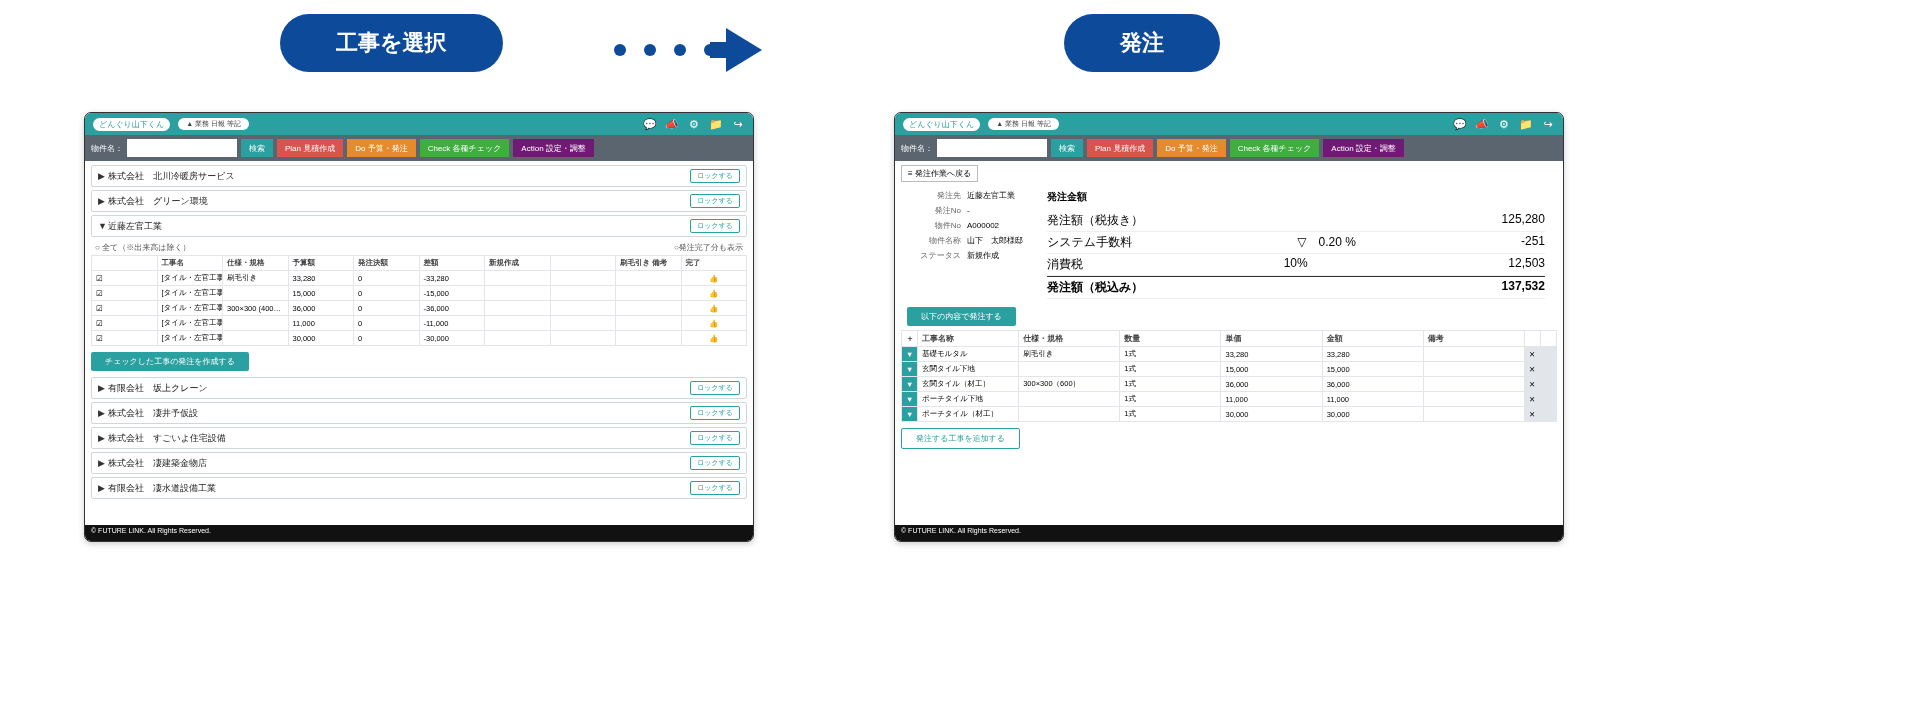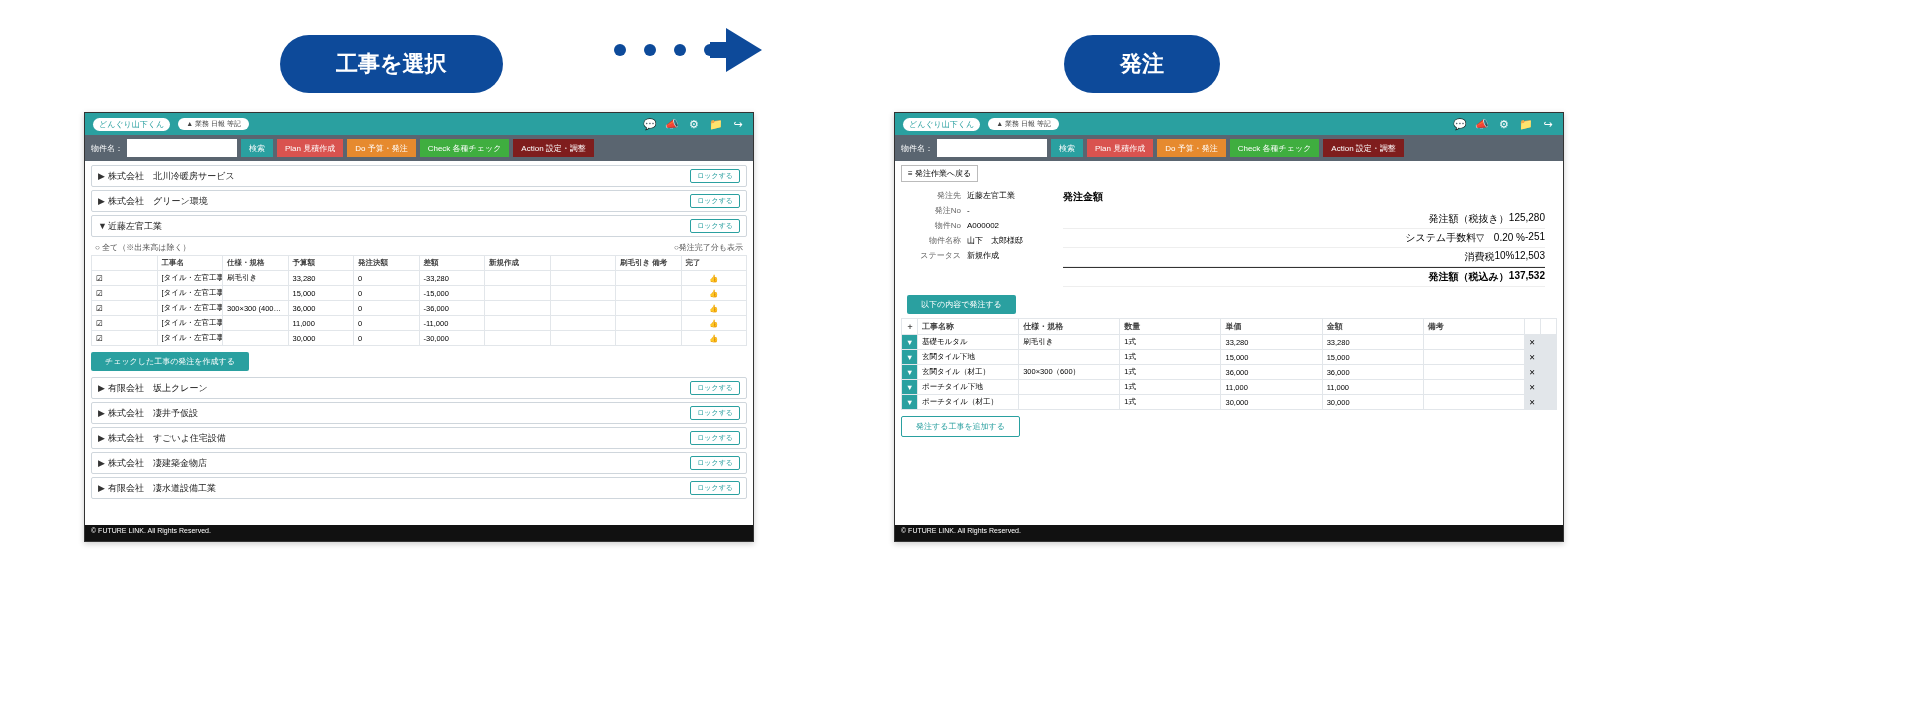--- a/index.html
+++ b/index.html
@@ -1,47 +1,47 @@
 <!DOCTYPE html>
 <html><head>
 <meta charset="utf-8">
 <style>
 *{box-sizing:border-box;margin:0;padding:0;font-family:"Hiragino Sans","Meiryo",sans-serif}
 body{background:#fff;width:1920px;height:720px;position:relative}
 .stage{position:relative;width:100%;height:100%}
 
 
-.pill{position:absolute;top:35px;background:#0d4a9a;color:#fff;font-size:22px;font-weight:600;padding:14px 56px;border-radius:40px}
+.pill{position:absolute;top:14px;background:#0d4a9a;color:#fff;font-size:22px;font-weight:600;padding:14px 56px;border-radius:40px}
 .pill-left{left:280px}
 .pill-right{left:1064px}
 .dots{position:absolute;top:44px;left:614px;display:flex;align-items:center;gap:18px}
 .dots span{width:12px;height:12px;border-radius:50%;background:#0d4a9a;display:inline-block}
 .arrow{position:absolute;top:28px;left:726px;width:0;height:0;border-top:22px solid transparent;border-bottom:22px solid transparent;border-left:36px solid #0d4a9a}
 .arrow::before{content:"";position:absolute;left:-52px;top:-8px;width:24px;height:16px;background:#0d4a9a}
 
 
-.win{position:absolute;top:112px;width:670px;height:430px;border:1px solid #333;border-radius:0;overflow:hidden;background:#fff;font-size:9px;box-shadow:0 2px 6px rgba(0,0,0,.2)}
+.win{position:absolute;top:112px;width:670px;height:430px;border:1px solid #333;border-radius:7px;overflow:hidden;background:#fff;font-size:9px;box-shadow:0 2px 6px rgba(0,0,0,.2)}
 .win-left{left:84px}
 .win-right{left:894px}
 
 .topbar{background:#2aa0a0;height:22px;display:flex;align-items:center;padding:0 8px;color:#fff;gap:8px}
 .topbar .logo{background:#fff;color:#2aa0a0;border-radius:8px;padding:1px 6px;font-size:8px}
 .topbar .badge{background:#fff;color:#444;border-radius:8px;padding:1px 8px;font-size:7px}
 .topbar .spacer{flex:1}
 .topbar .ico{width:14px;text-align:center;font-size:11px}
 
 .searchbar{background:#5a6570;height:26px;display:flex;align-items:center;padding:0 6px;gap:4px}
 .searchbar .lbl{color:#fff;font-size:8px;min-width:32px}
 .searchbar input{height:18px;width:110px;border:none;padding:0 4px;font-size:8px}
 .searchbar .sbtn{background:#2aa0a0;color:#fff;border:none;height:18px;padding:0 8px;font-size:8px}
 .navbtn{color:#fff;height:18px;padding:8px 8px;font-size:8px;display:flex;align-items:center;border:none}
 .nb-plan{background:#d9534f}
 .nb-do{background:#e68a2e}
 .nb-check{background:#3fae3f}
-.nb-action{background:#7f1d1d}
+.nb-action{background:#701a75}
 
 .body{background:#fff;height:calc(100% - 64px);overflow:hidden;padding:4px 6px}
 .footer{position:absolute;bottom:0;left:0;right:0;height:16px;background:#111;color:#fff;font-size:7px;padding:2px 6px}
 
 
 .cmp{border:1px solid #cfd6dc;border-radius:2px;margin-bottom:3px;display:flex;align-items:center;padding:3px 6px}
 .cmp .tri{width:10px;color:#333}
 .cmp .nm{flex:1;font-size:9px;color:#222}
 .lockbtn{border:1px solid #2aa0a0;color:#2aa0a0;background:#fff;font-size:7px;padding:1px 6px;border-radius:2px}
 
@@ -50,27 +50,27 @@
 table.grid{width:100%;border-collapse:collapse;font-size:7.5px;table-layout:fixed}
 table.grid th,table.grid td{border:1px solid #e2e6ea;padding:2px 4px;text-align:left;white-space:nowrap;overflow:hidden}
 table.grid th{background:#fff;font-weight:600;color:#444}
 .num{text-align:right}
 .centerbtn{display:flex;margin:6px 0}
 .tealbtn{background:#2aa0a0;color:#fff;border:none;font-size:8px;padding:4px 14px;border-radius:2px}
 .whitepill{border:1px solid #2aa0a0;color:#2aa0a0;background:#fff;font-size:8px;padding:4px 14px;border-radius:2px}
 
 
 .backbtn{border:1px solid #bbb;font-size:8px;padding:2px 6px;background:#fff}
-.detail{display:flex;gap:40px;padding:8px 12px;font-size:8px}
+.detail{display:flex;gap:24px;padding:8px 12px;font-size:8px}
 .detail .left dt{color:#666;display:inline-block;width:48px;text-align:right;margin-right:6px}
 .detail .left dd{display:inline}
 .detail .left .row{margin-bottom:4px}
 .detail .right{flex:1}
 .detail h4{font-size:10px;margin-bottom:6px}
-.moneyrow{display:flex;justify-content:flex-end;font-size:10px;border-bottom:1px solid #eee;padding:2px 0}
+.moneyrow{display:flex;justify-content:space-between;font-size:12px;border-bottom:1px solid #eee;padding:2px 0}
 
 .greenhead th{background:#2aa0a0;color:#fff;font-size:8px;padding:3px 4px;border:1px solid #fff}
 .itemrow td{border:1px solid #e2e6ea;padding:2px 4px;font-size:7.5px}
 .corner{background:#2aa0a0;color:#fff;width:16px;text-align:center}
 .xbox{background:#e2e6ea;text-align:center;width:16px}
 
 </style>
 </head>
 <body>
 

